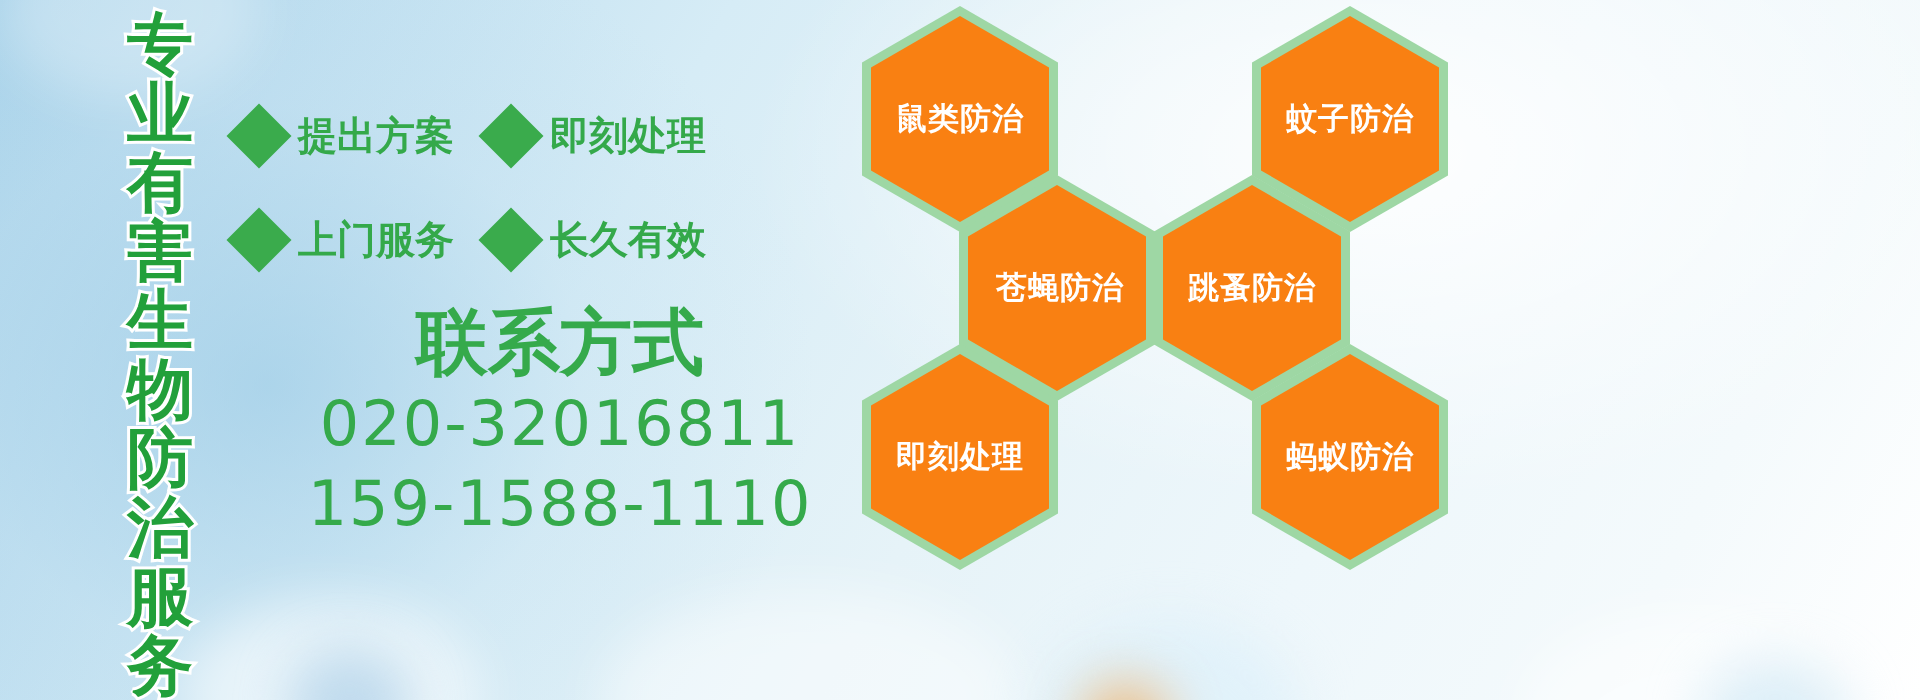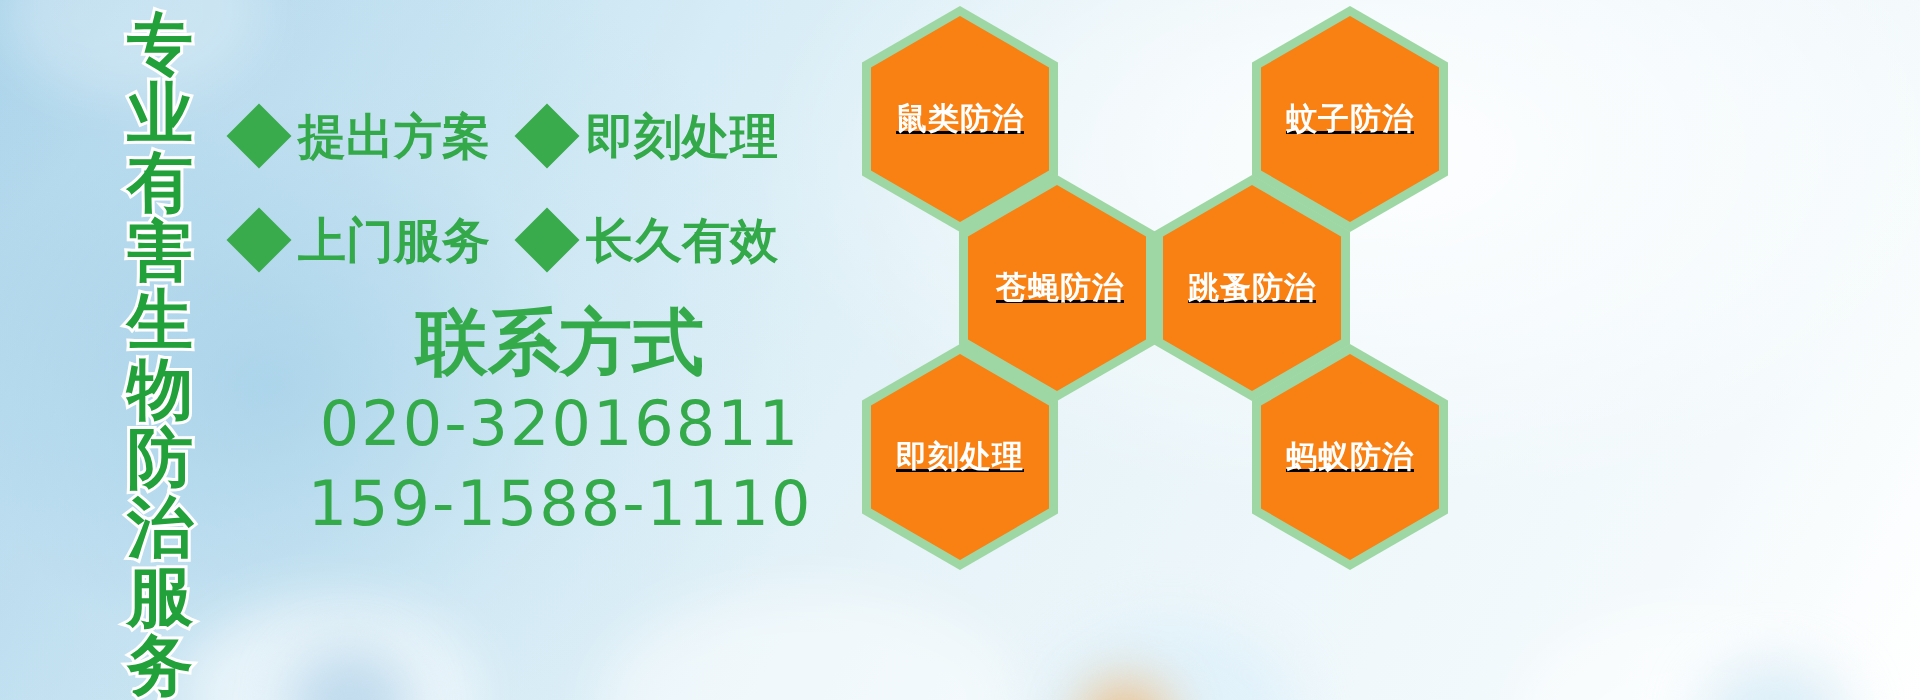--- a/index.html
+++ b/index.html
@@ -86,21 +86,21 @@
   .feature-item + .feature-item { margin-left: 34px; }
   .diamond-icon {
     width: 46px;
     height: 46px;
     background: #3aab4c;
     transform: rotate(45deg);
     flex: 0 0 auto;
     margin-right: 16px;
   }
   .feature-label {
-    font-size: 48px;
+    font-size: 39px;
     line-height: 62px;
     font-weight: bold;
     color: #34a94a;
     white-space: nowrap;
     font-family: "DejaVu Sans", "Liberation Sans", sans-serif;
   }
 
   
   #contact {
     position: absolute;
@@ -135,21 +135,20 @@
   }
   .hex {
     position: absolute;
     width: 196px;
     height: 226px;
     display: flex;
     align-items: center;
     justify-content: center;
     clip-path: polygon(50% 0%, 100% 25%, 100% 75%, 50% 100%, 0% 75%, 0% 25%);
     background: #9ed7a4;
-    text-decoration: underline;
   }
   .hex-inner {
     position: absolute;
     left: 9px;
     top: 10px;
     width: 178px;
     height: 206px;
     clip-path: polygon(50% 0%, 100% 25%, 100% 75%, 50% 100%, 0% 75%, 0% 25%);
     background: #f98012;
   }

